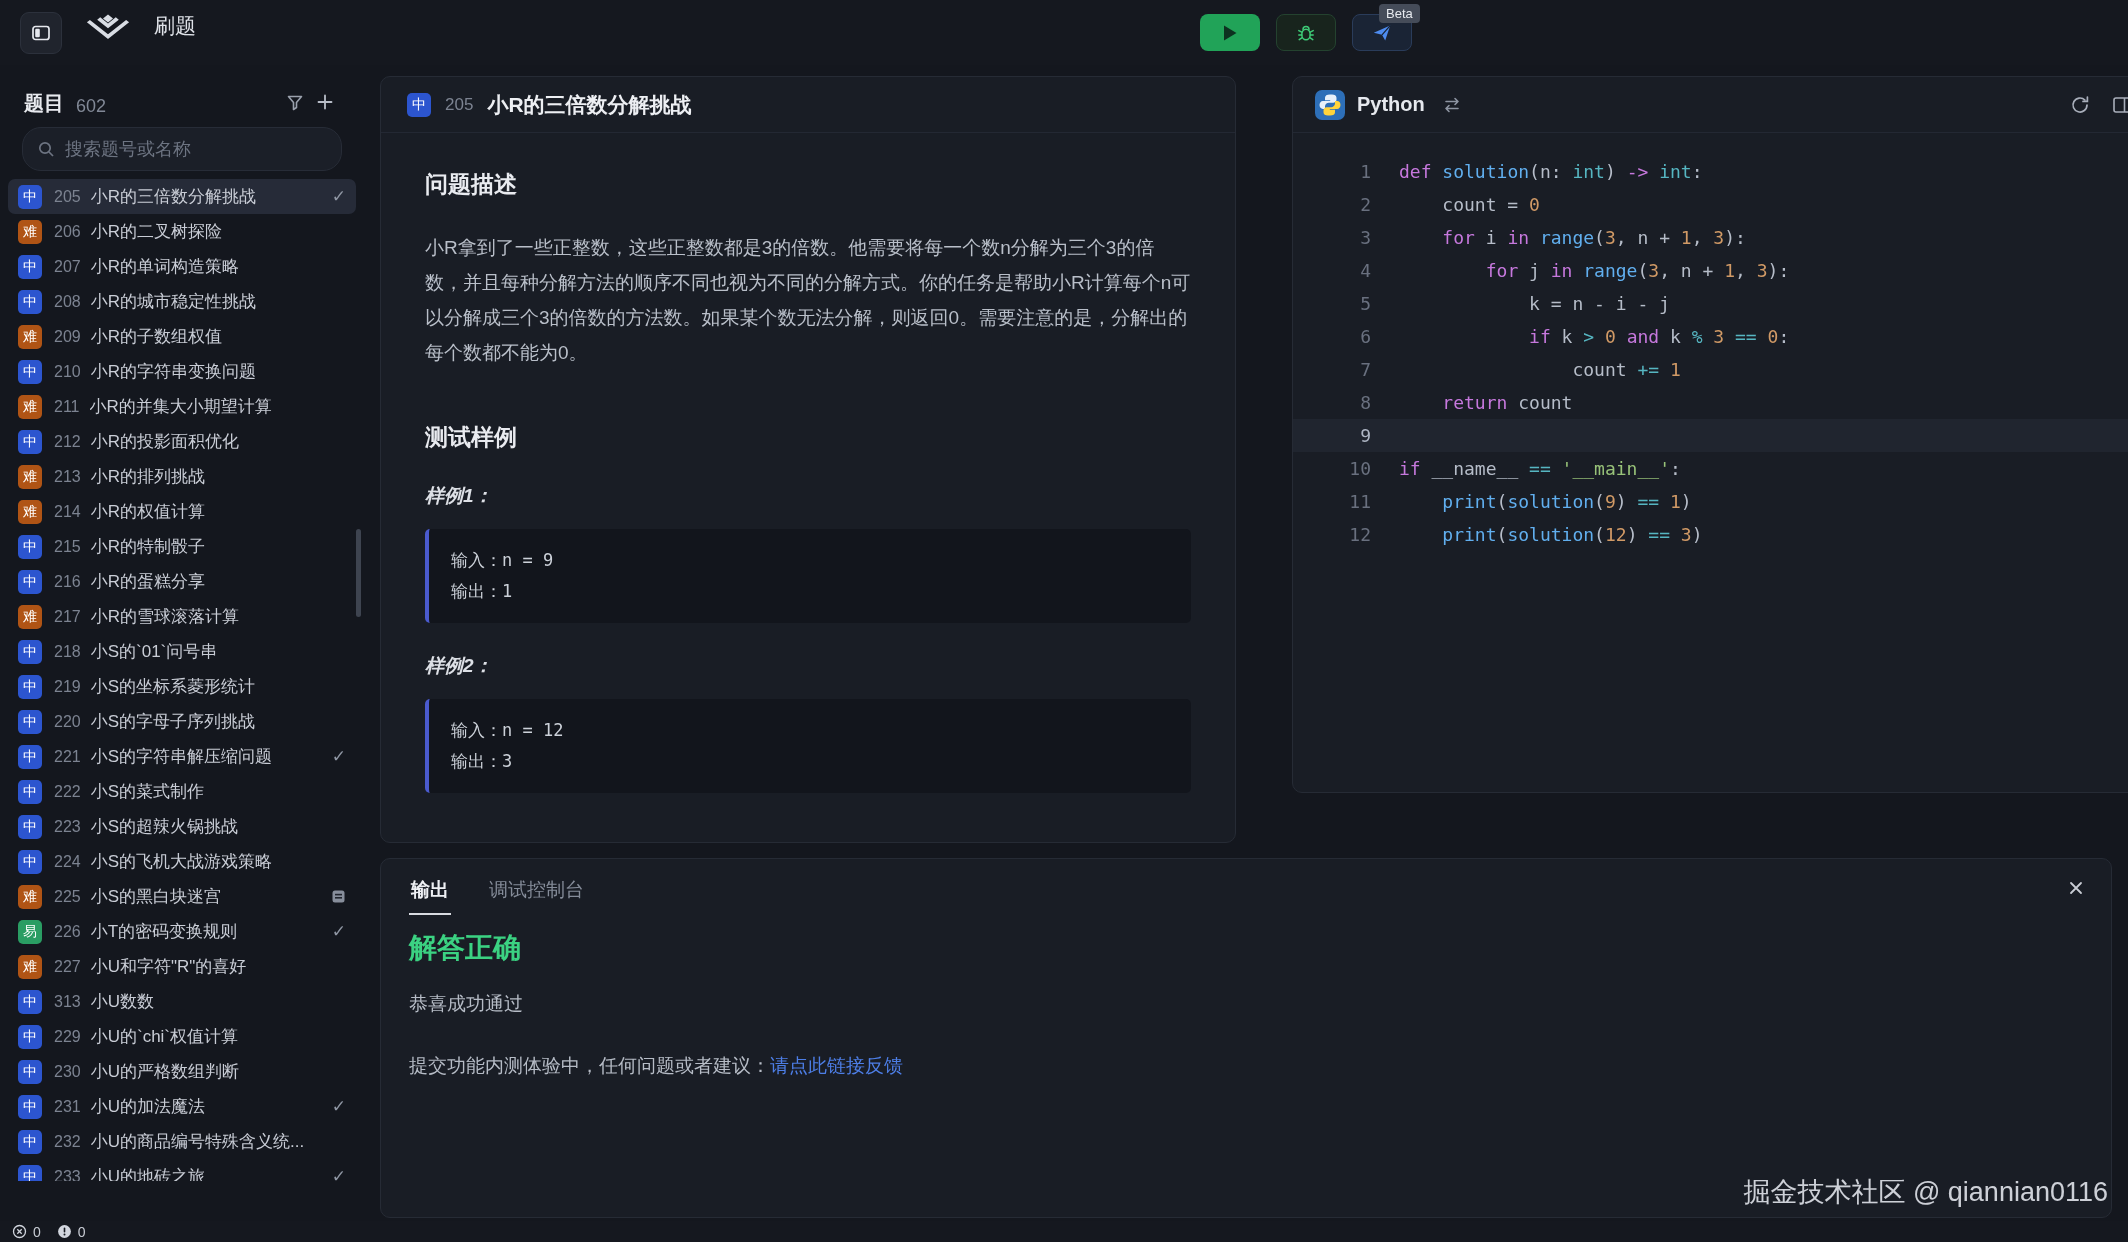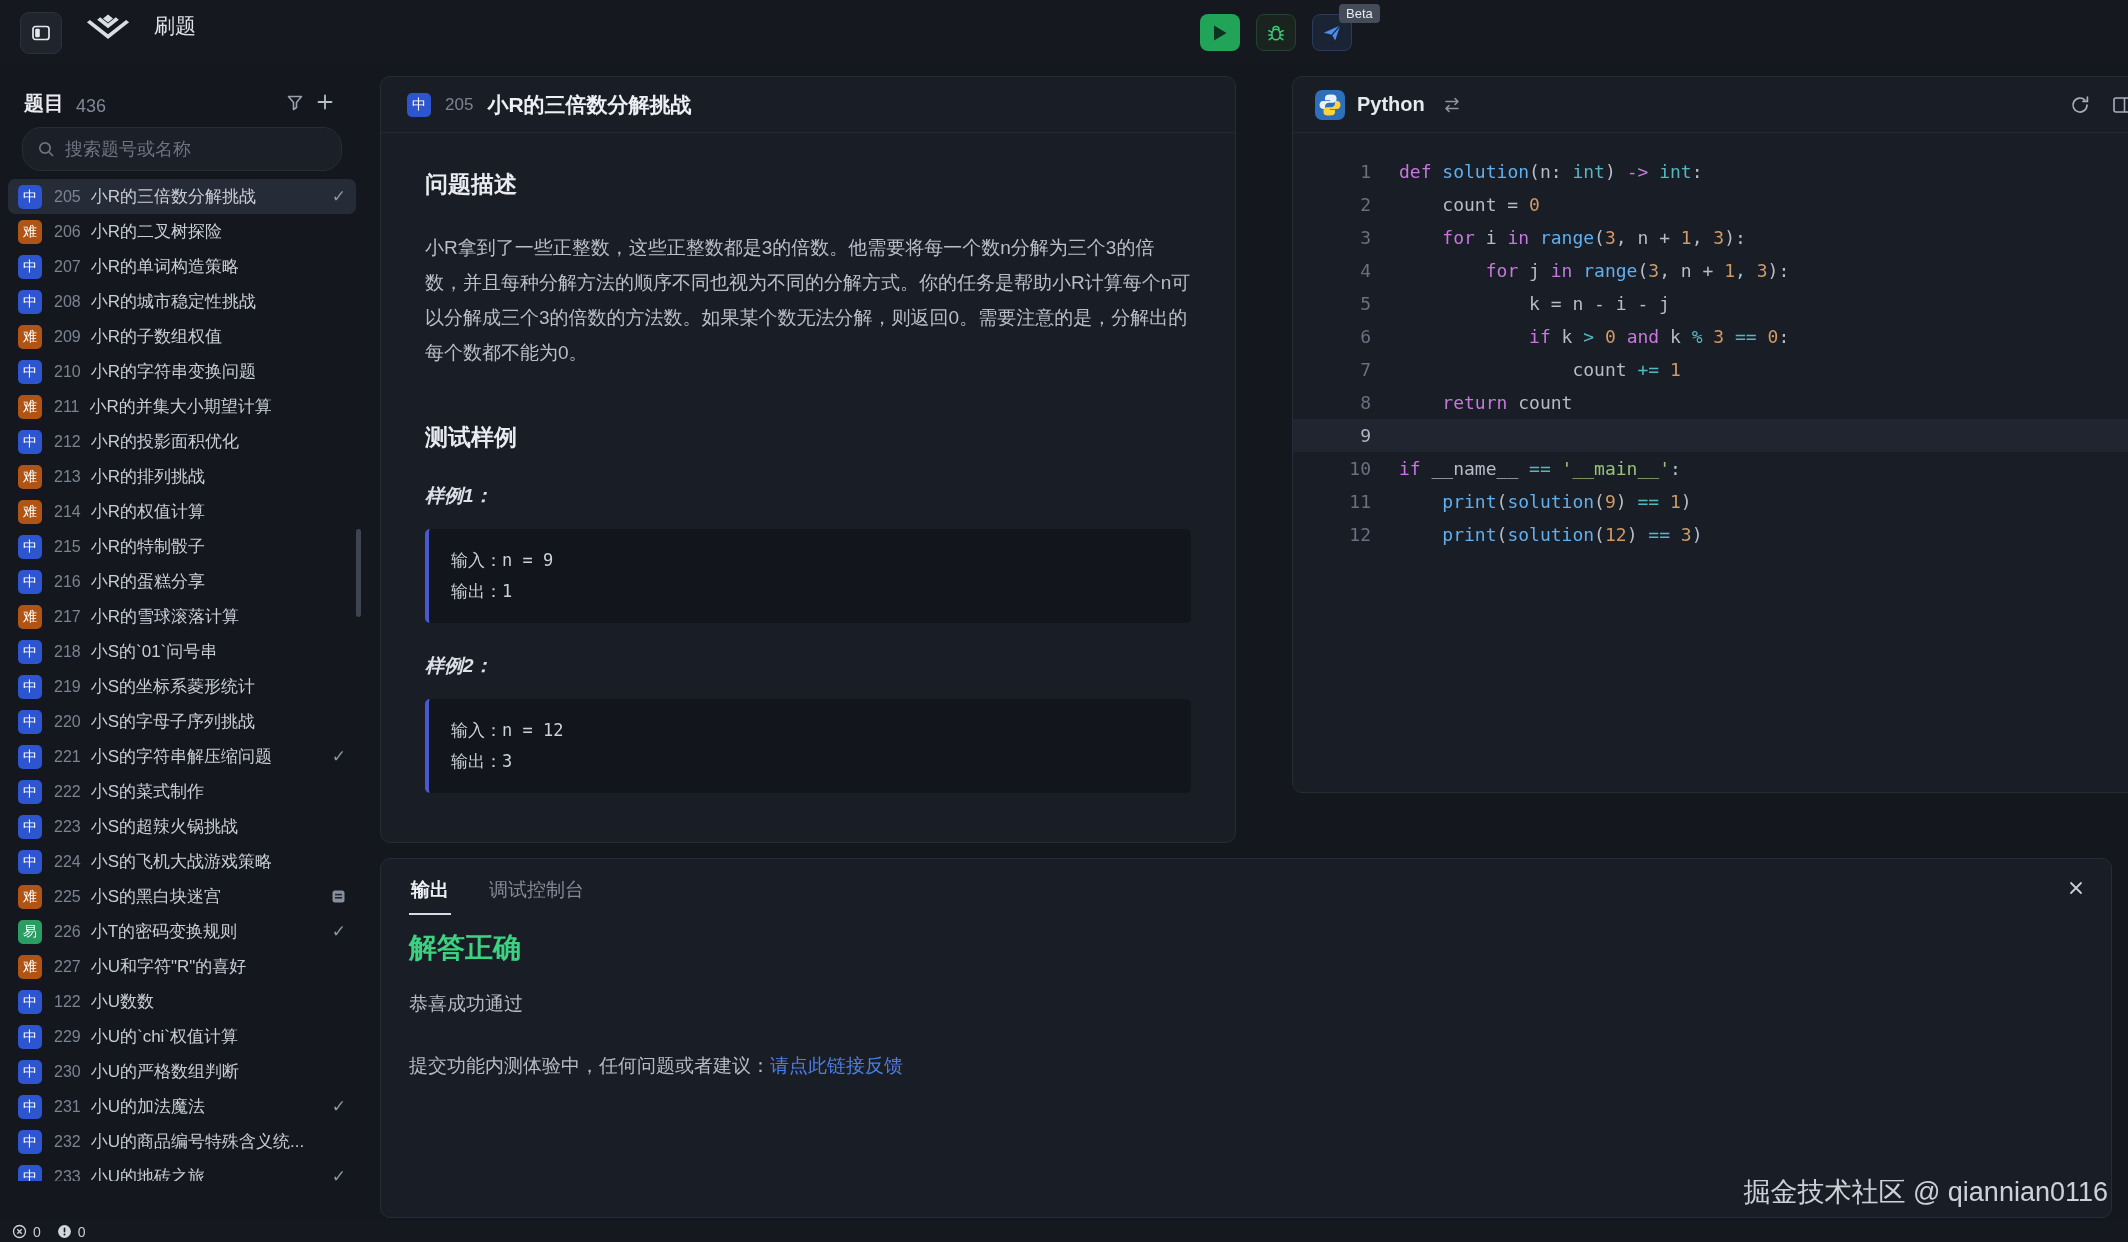--- a/index.html
+++ b/index.html
@@ -5,21 +5,21 @@
   *{margin:0;padding:0;box-sizing:border-box}
   body{background:#0b0d11;font-family:"Liberation Sans","DejaVu Sans",sans-serif}
   #app{position:relative;width:2128px;height:1242px;background:#14171e;overflow:hidden;color:#c6cbd4}
 
   
   .topbar{position:absolute;left:0;top:0;width:100%;height:65px;background:#15181f;display:flex;align-items:center;padding:0 20px}
   .tb-left{display:flex;gap:20px}
   .panel-btn{width:42px;height:42px;border-radius:9px;background:#20242d;border:1px solid #2c313c;display:flex;align-items:center;justify-content:center;cursor:pointer}
   .app-title{font-size:21px;color:#dfe2e8}
   .tb-actions{position:absolute;left:1200px;top:14px;display:flex;gap:16px}
-  .tb-btn{width:40px;height:37px;border-radius:8px;border:none;display:flex;align-items:center;justify-content:center;cursor:pointer}
+  .tb-btn{width:60px;height:37px;border-radius:8px;border:none;display:flex;align-items:center;justify-content:center;cursor:pointer}
   .run-btn{background:#21a358}
   .debug-btn{background:#18241d;border:1px solid #24422f}
   .submit-btn{background:#1a2435;border:1px solid #2a3c5a;position:relative}
   .beta{position:absolute;top:-11px;left:26px;background:#454c59;color:#e7eaef;font-size:13px;line-height:1;padding:3px 7px;border-radius:4px;white-space:nowrap}
 
   
   .sidebar{position:absolute;left:0;top:65px;width:364px;height:1156px;background:#14171e;padding-top:12px}
   .sb-head{display:flex;align-items:flex-end;padding:0 24px;height:40px}
   .sb-title{font-size:20px;font-weight:700;color:#e8eaef}
   .sb-count{font-size:18px;color:#818896;margin-left:12px}
@@ -132,21 +132,21 @@
             <path d="M10 11.8l8.2-9.2" stroke="#16202f" stroke-width="1.2" fill="none"></path>
           </svg>
         <span class="beta">Beta</span>
       </button>
     </div>
   </header>
 
   <aside class="sidebar">
     <div class="sb-head">
       <span class="sb-title">题目</span>
-      <span class="sb-count">436</span>
+      <span class="sb-count">602</span>
       <span class="sp"></span>
       <button class="icon-btn">
         <svg width="20" height="20" viewBox="0 0 20 20" fill="none" stroke="#9aa1ad" stroke-width="1.6" stroke-linejoin="round">
             <path d="M3.5 4.5h13l-5 6v5l-3 2v-7z"></path>
           </svg>
       </button>
       <button class="icon-btn">
         <svg width="20" height="20" viewBox="0 0 20 20" stroke="#b9bec8" stroke-width="1.8" stroke-linecap="round">
             <path d="M10 3.5v13M3.5 10h13"></path>
           </svg>
@@ -280,21 +280,21 @@
           <span class="pt">小T的密码变换规则</span>
           <span class="pchk">✓</span>
         </div>
         <div class="prow">
           <span class="badge hard">难</span>
           <span class="pid">227</span>
           <span class="pt">小U和字符"R"的喜好</span>
         </div>
         <div class="prow">
           <span class="badge medium">中</span>
-          <span class="pid">122</span>
+          <span class="pid">313</span>
           <span class="pt">小U数数</span>
         </div>
         <div class="prow">
           <span class="badge medium">中</span>
           <span class="pid">229</span>
           <span class="pt">小U的`chi`权值计算</span>
         </div>
         <div class="prow">
           <span class="badge medium">中</span>
           <span class="pid">230</span>

